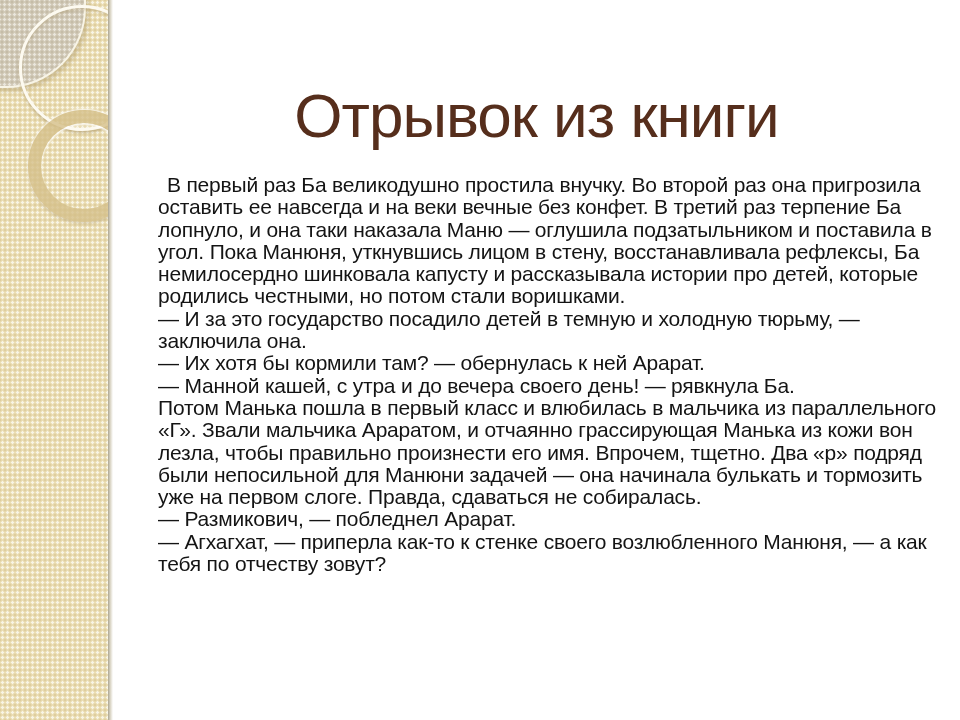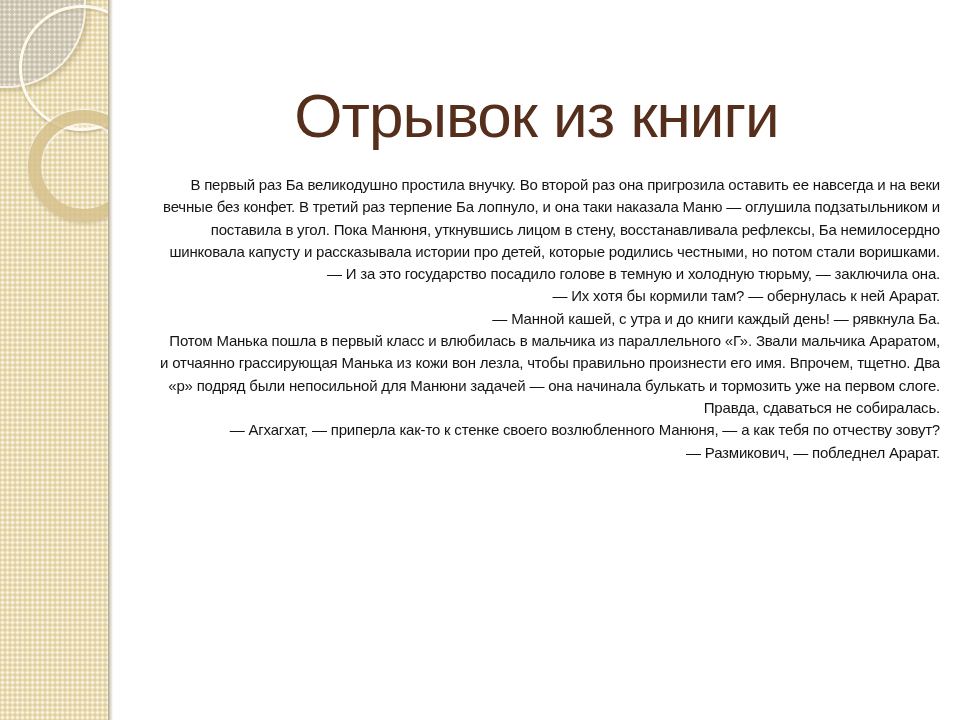--- a/index.html
+++ b/index.html
@@ -80,25 +80,24 @@
     text-align: center;
     font-size: 62px;
     line-height: 72px;
     font-weight: 400;
     letter-spacing: -1px;
     color: var(--title-color, #562e1c);
   }
   .excerpt {
     margin: 22px 20px 0 45px;
     width: 782px;
-    font-size: 15px;
+    font-size: 21px;
     line-height: 22.3px;
     color: var(--body-text-color, #141414);
     letter-spacing: -0.2px;
-    text-align: right;
   }
   .excerpt p { margin: 0; }
   .excerpt p:first-child { text-indent: 9px; }
 </style>
 </head>
 <body>
 
 <div class="slide">
 
   <aside class="strip">
@@ -106,22 +105,22 @@
     <div class="circle-thin"></div>
     <div class="ring-thick"></div>
   </aside>
   <div class="strip-edge"></div>
 
   <main class="content">
     <h1 class="title">Отрывок из книги</h1>
 
     <div class="excerpt">
         <p>В первый раз Ба великодушно простила внучку. Во второй раз она пригрозила оставить ее навсегда и на веки вечные без конфет. В третий раз терпение Ба лопнуло, и она таки наказала Маню — оглушила подзатыльником и поставила в угол. Пока Манюня, уткнувшись лицом в стену, восстанавливала рефлексы, Ба немилосердно шинковала капусту и рассказывала истории про детей, которые родились честными, но потом стали воришками.</p>
-        <p>— И за это государство посадило голове в темную и холодную тюрьму, — заключила она.</p>
+        <p>— И за это государство посадило детей в темную и холодную тюрьму, — заключила она.</p>
         <p>— Их хотя бы кормили там? — обернулась к ней Арарат.</p>
-        <p>— Манной кашей, с утра и до книги каждый день! — рявкнула Ба.</p>
+        <p>— Манной кашей, с утра и до вечера своего день! — рявкнула Ба.</p>
         <p>Потом Манька пошла в первый класс и влюбилась в мальчика из параллельного «Г». Звали мальчика Араратом, и отчаянно грассирующая Манька из кожи вон лезла, чтобы правильно произнести его имя. Впрочем, тщетно. Два «р» подряд были непосильной для Манюни задачей — она начинала булькать и тормозить уже на первом слоге. Правда, сдаваться не собиралась.</p>
+        <p>— Размикович, — побледнел Арарат.</p>
         <p>— Агхагхат, — приперла как-то к стенке своего возлюбленного Манюня, — а как тебя по отчеству зовут?</p>
-        <p>— Размикович, — побледнел Арарат.</p>
       </div>
   </main>
 
 </div>
 
 </body></html>

